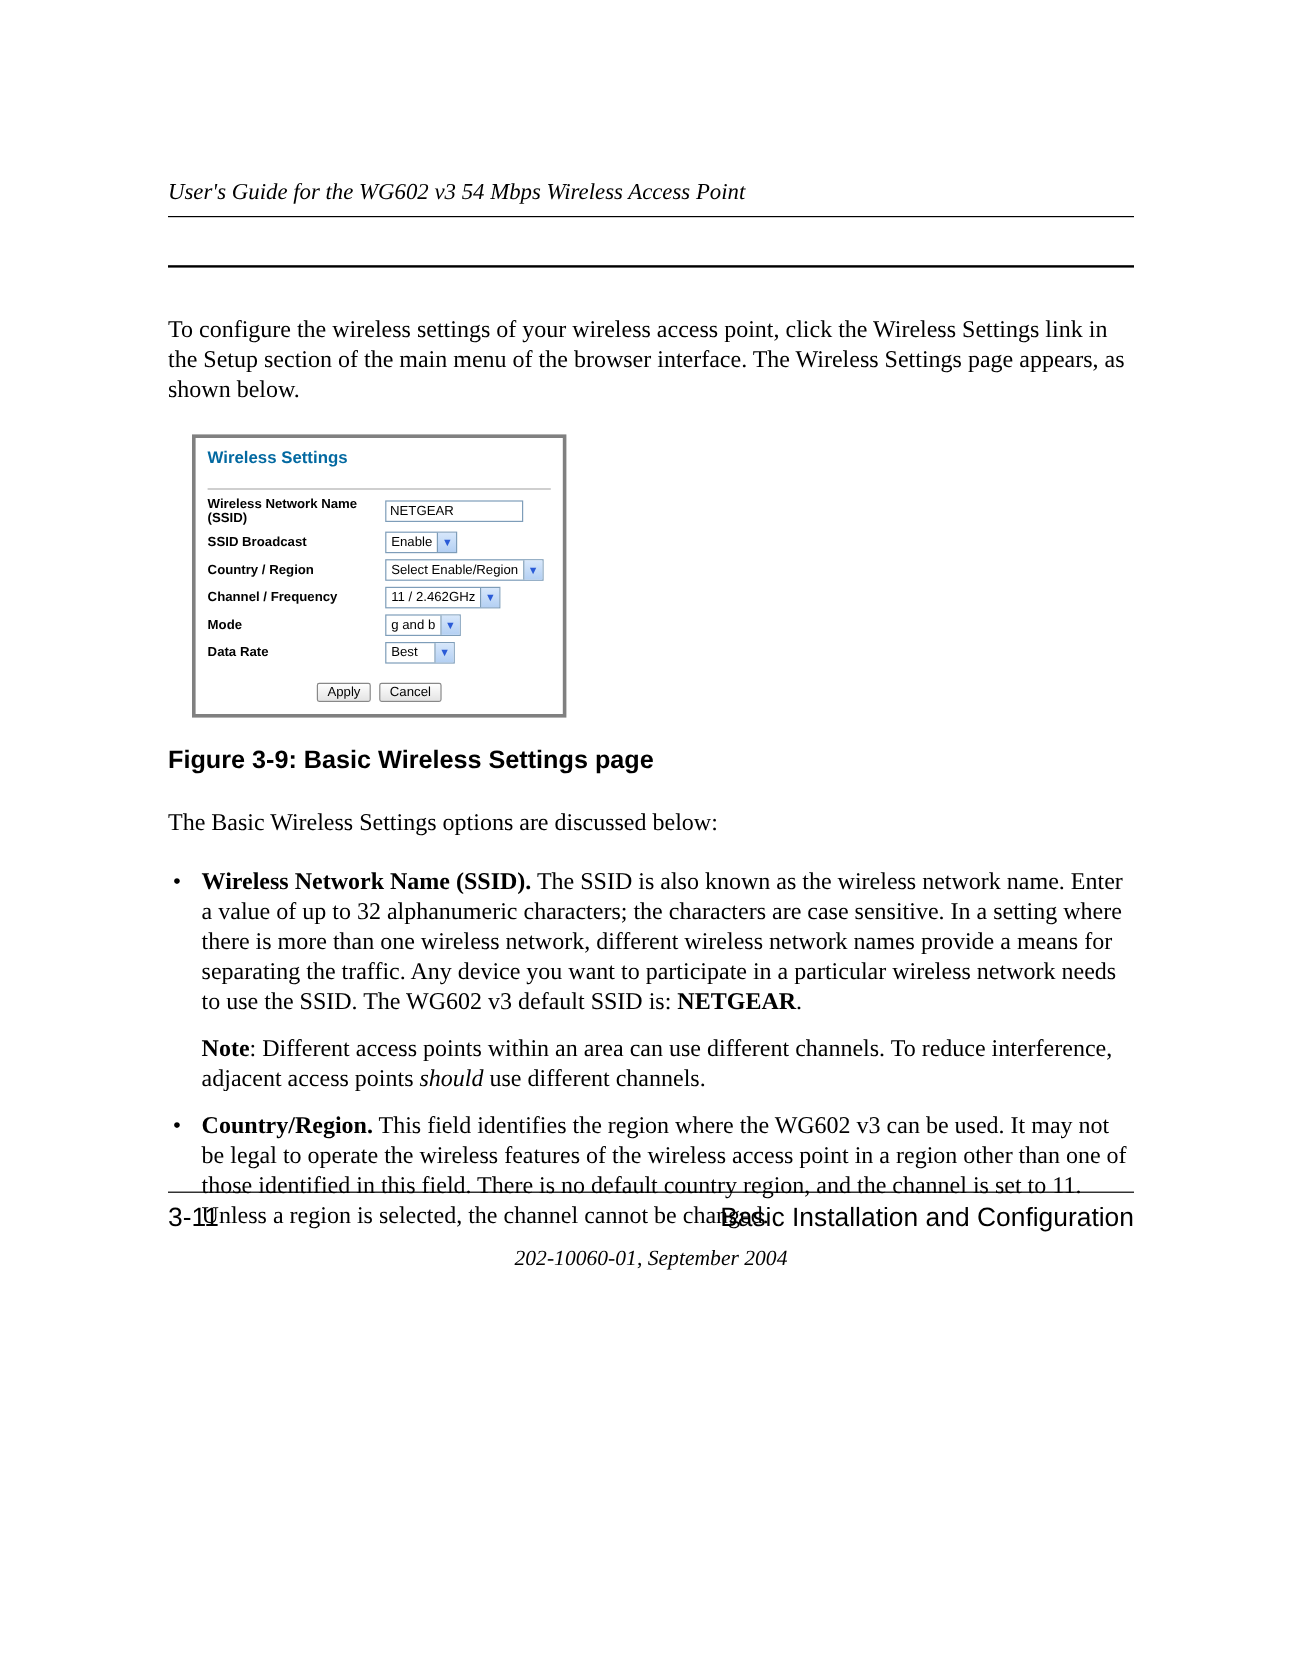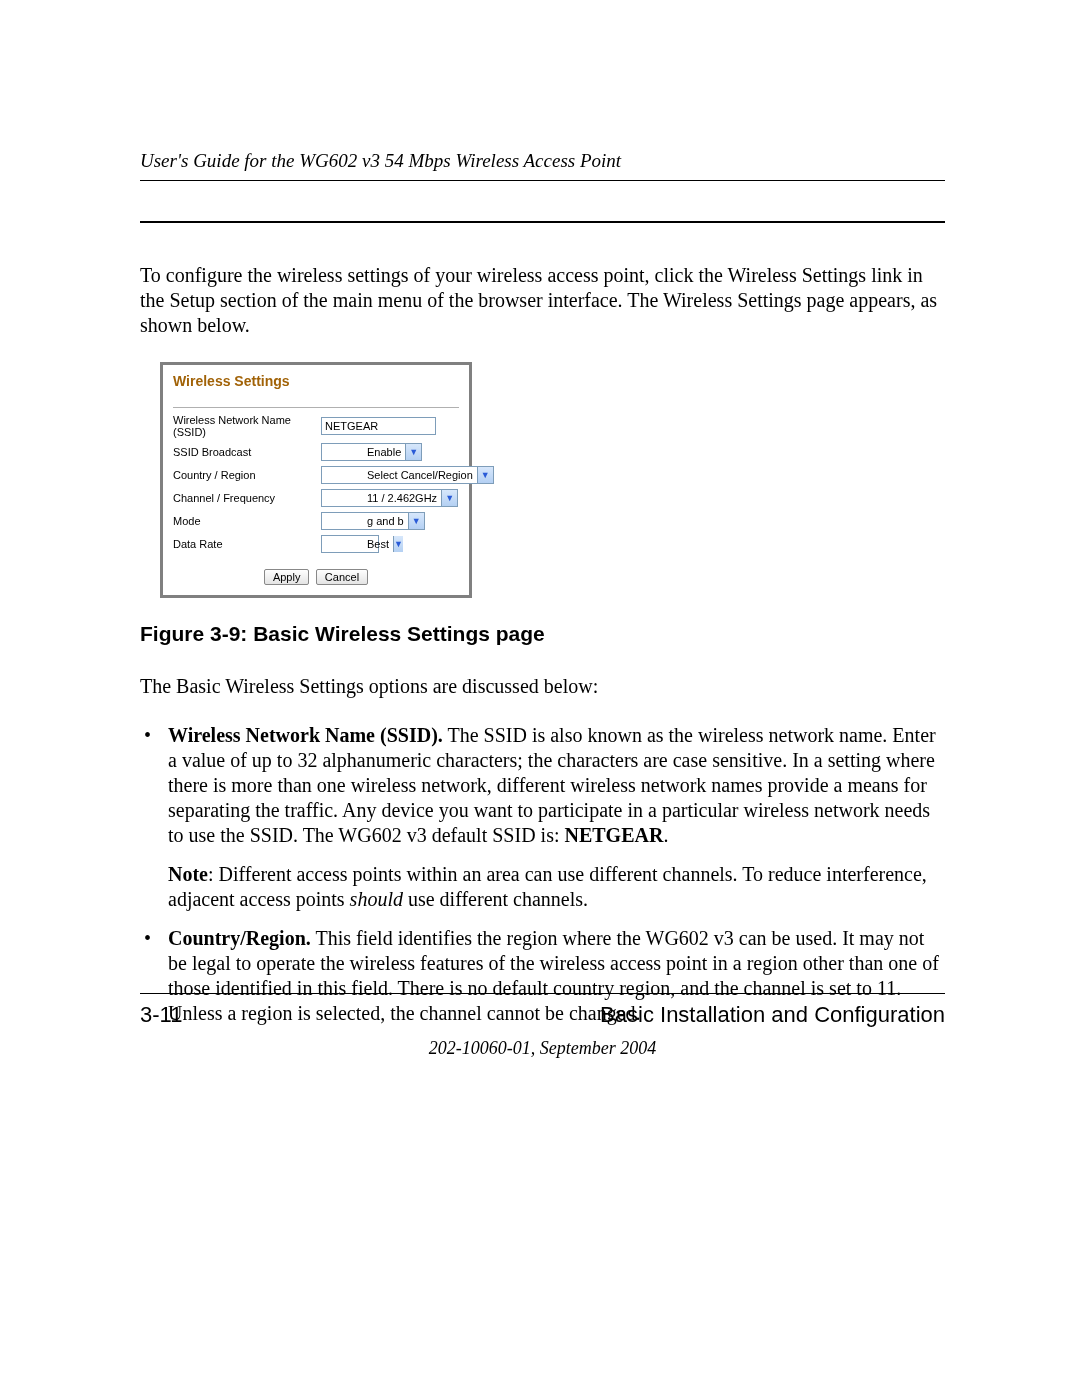--- a/index.html
+++ b/index.html
@@ -48,57 +48,57 @@
     border: 3px solid #808080;
     background: #fff;
     font-family: Arial, Helvetica, sans-serif;
     color: #000;
     margin: 0 0 24px 20px;
   }
   .panel-inner {
     padding: 8px 10px 10px 10px;
   }
   .panel-title {
-    color: #a16207;
+    color: #0369a1;
     font-weight: bold;
     font-size: 14px;
     margin-bottom: 18px;
   }
   .panel-hr {
     border: none;
     border-top: 1px solid #b0b0b0;
     margin: 0 0 6px 0;
   }
   .form-row {
     display: flex;
     align-items: center;
     font-size: 11px;
     margin: 5px 0;
   }
   .form-label {
     width: 148px;
     flex: 0 0 148px;
+    font-weight: bold;
   }
   .text-input {
     font-family: Arial, Helvetica, sans-serif;
     font-size: 11px;
     height: 18px;
     border: 1px solid #7e9db9;
     padding: 0 3px;
     box-sizing: border-box;
   }
   .select {
     display: inline-flex;
     align-items: center;
     border: 1px solid #7e9db9;
     height: 18px;
     font-size: 11px;
     background: #fff;
     box-sizing: border-box;
-    padding-left: 41px;
   }
   .select .sel-text {
     padding: 0 4px;
     white-space: nowrap;
   }
   .select .sel-btn {
     width: 15px;
     height: 16px;
     background: linear-gradient(#d7e7fb, #b4d0f3);
     border-left: 1px solid #7e9db9;
@@ -203,21 +203,21 @@
         <span class="form-label">SSID Broadcast</span>
         <span class="select">
           <span class="sel-text">Enable</span>
           <span class="sel-btn">▼</span>
         </span>
       </div>
 
       <div class="form-row">
         <span class="form-label">Country / Region</span>
         <span class="select">
-          <span class="sel-text">Select Cancel/Region</span>
+          <span class="sel-text">Select Enable/Region</span>
           <span class="sel-btn">▼</span>
         </span>
       </div>
 
       <div class="form-row">
         <span class="form-label">Channel / Frequency</span>
         <span class="select">
           <span class="sel-text">11 / 2.462GHz</span>
           <span class="sel-btn">▼</span>
         </span>

